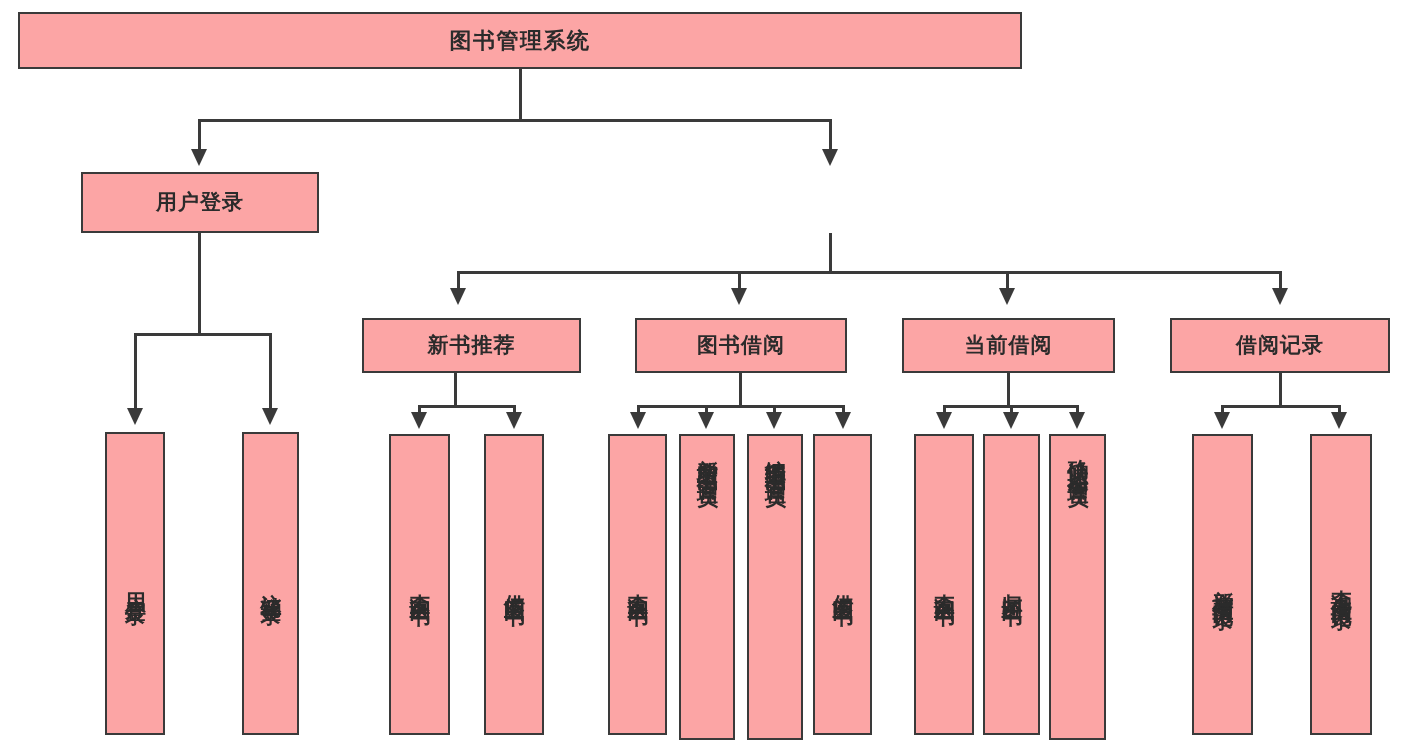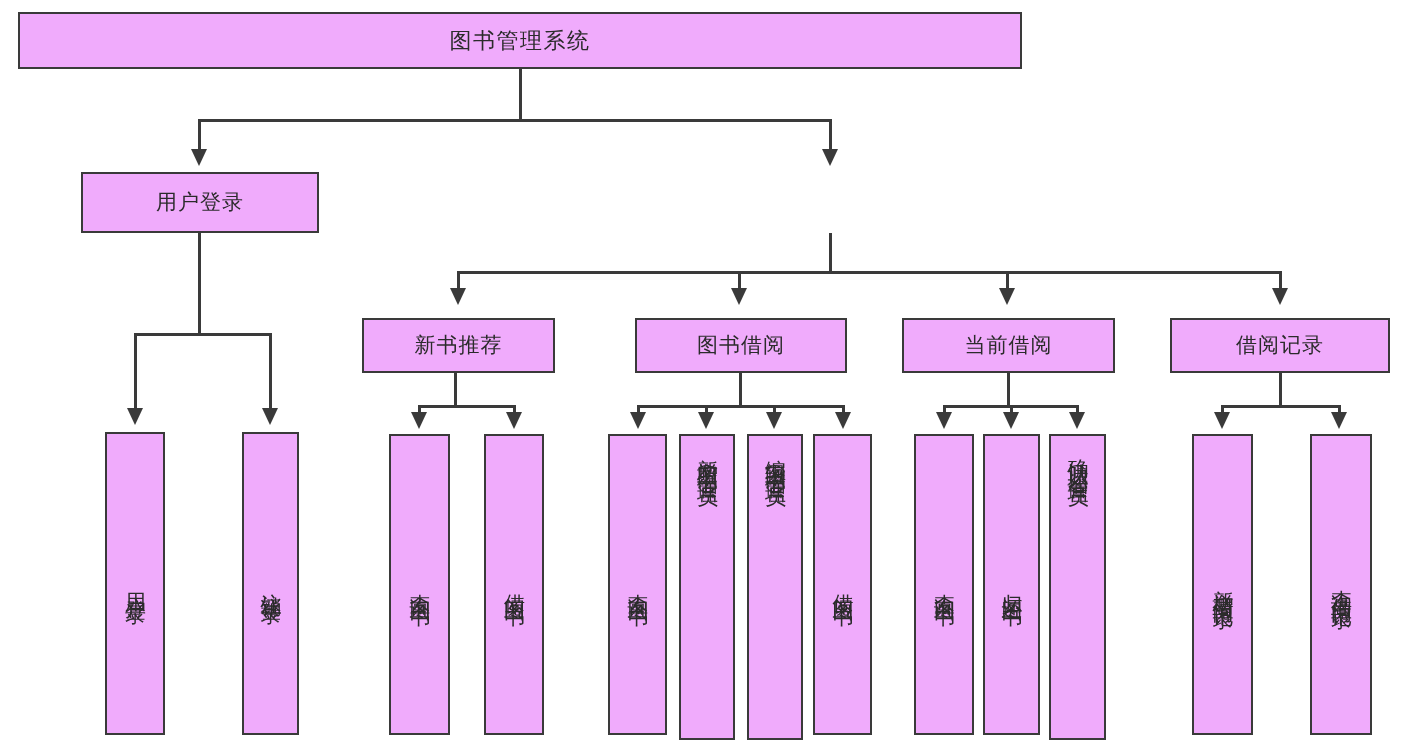--- a/index.html
+++ b/index.html
@@ -14,27 +14,28 @@
   #canvas {
     position: relative;
     width: 1405px;
     height: 747px;
     background: #ffffff;
     overflow: hidden;
   }
   .node {
     position: absolute;
     box-sizing: border-box;
-    background: #f0abfc;
+    background: #fca5a5;
     border: 2px solid #3a3a3a;
     display: flex;
     align-items: center;
     justify-content: center;
     color: #2b2b2b;
     z-index: 3;
+    font-weight: bold;
   }
   .node .label {
     display: block;
     text-align: center;
     line-height: 1.18;
     white-space: nowrap;
     color: #2b2b2b;
   }
   
   .node.h .label {
@@ -125,21 +126,21 @@
   <div class="ln h" style="left:457px; top:271px; width:825px; height:3px;"></div>
   <div class="ln v" style="left:457px; top:271px; width:3px; height:20px;"></div>
   <div class="arrow" style="left:450px; top:288px;"></div>
   <div class="ln v" style="left:738px; top:271px; width:3px; height:20px;"></div>
   <div class="arrow" style="left:731px; top:288px;"></div>
   <div class="ln v" style="left:1006px; top:271px; width:3px; height:20px;"></div>
   <div class="arrow" style="left:999px; top:288px;"></div>
   <div class="ln v" style="left:1279px; top:271px; width:3px; height:20px;"></div>
   <div class="arrow" style="left:1272px; top:288px;"></div>
 
-  <div class="node h" style="left:362px; top:318px; width:193px; height:55px;">
+  <div class="node h" style="left:362px; top:318px; width:219px; height:55px;">
     <span class="label">新书推荐</span>
   </div>
   <div class="node h" style="left:635px; top:318px; width:212px; height:55px;">
     <span class="label">图书借阅</span>
   </div>
   <div class="node h" style="left:902px; top:318px; width:213px; height:55px;">
     <span class="label">当前借阅</span>
   </div>
   <div class="node h" style="left:1170px; top:318px; width:220px; height:55px;">
     <span class="label">借阅记录</span>

